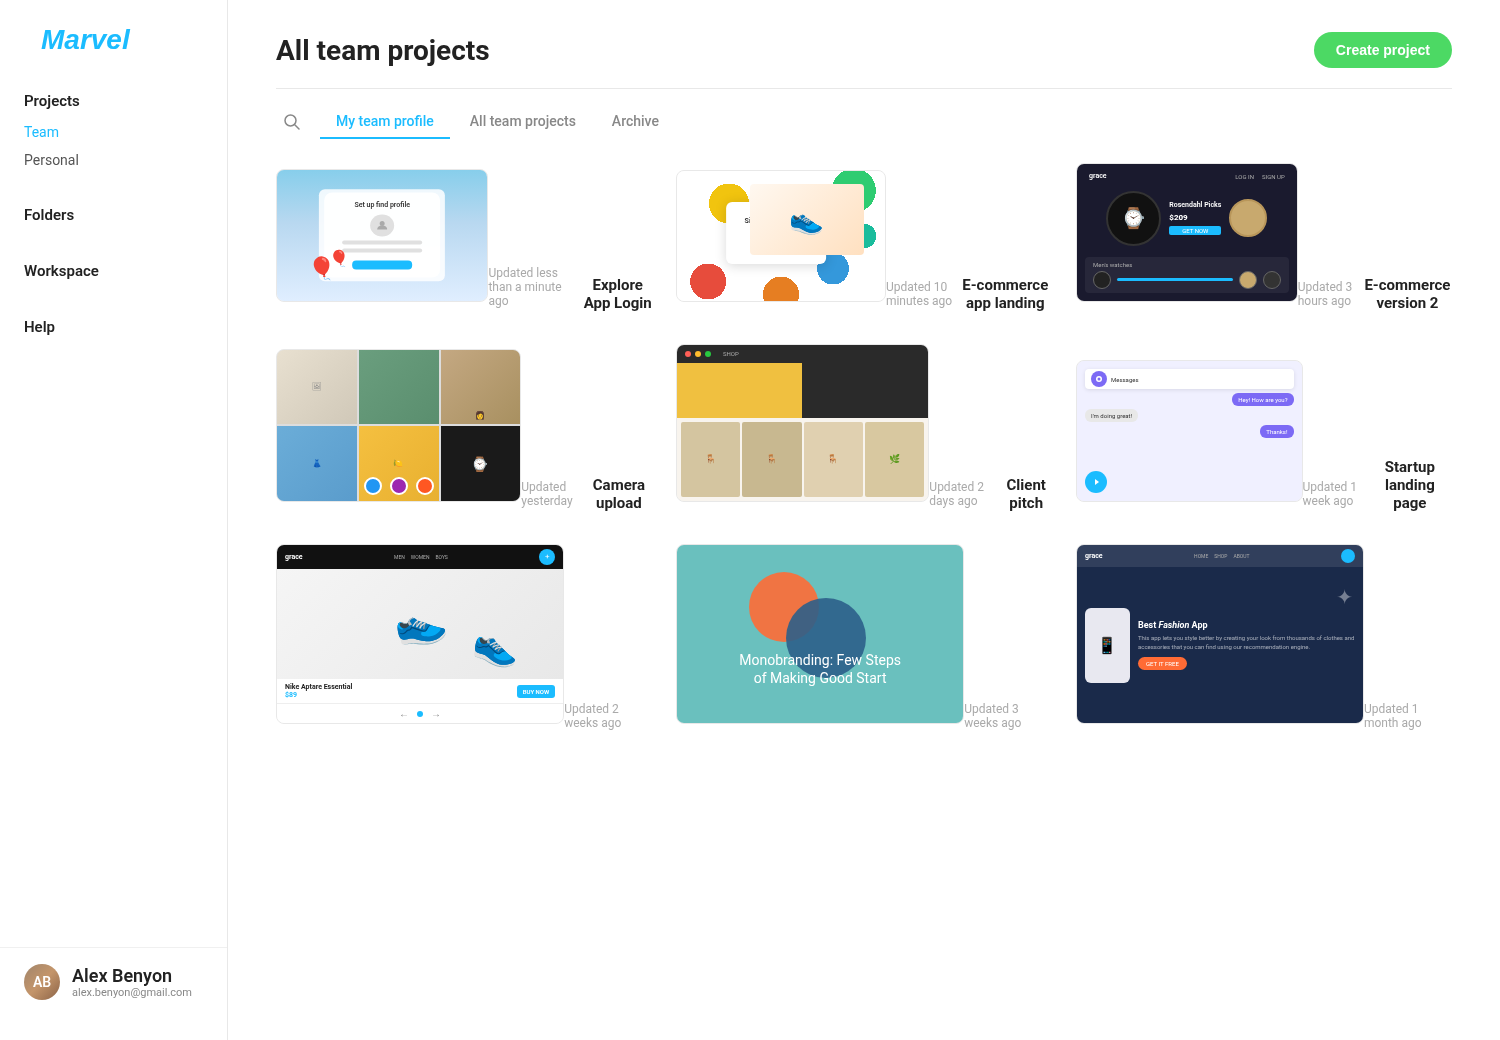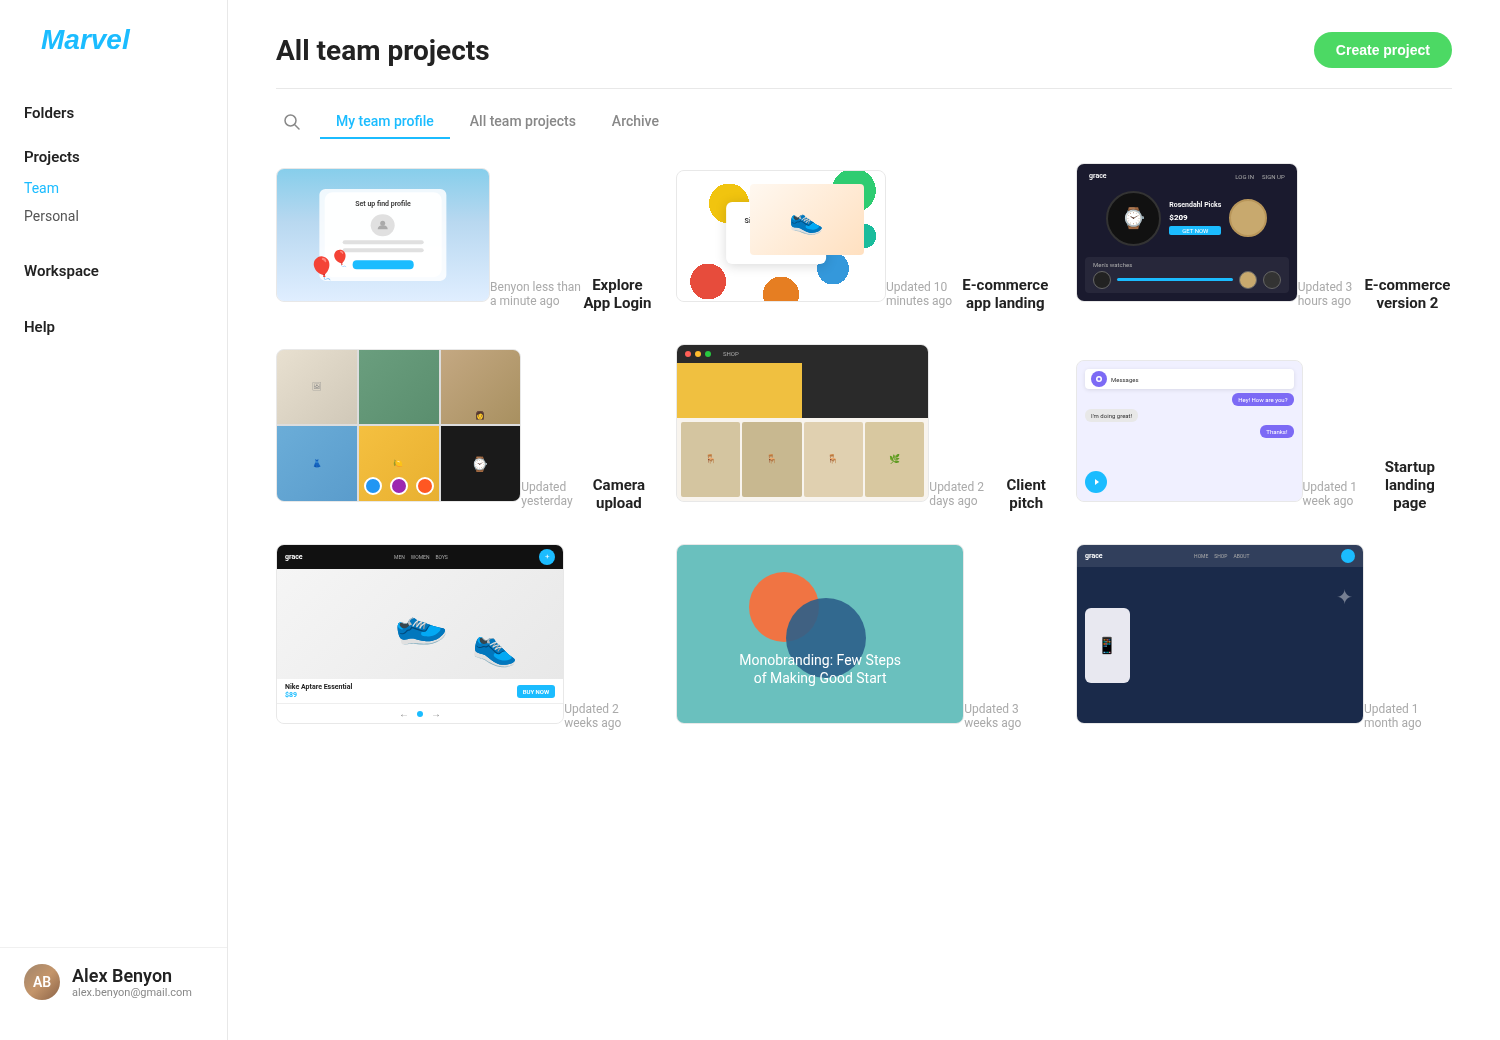--- a/index.html
+++ b/index.html
@@ -216,27 +216,27 @@
 </head>
 <body>
 
 <div class="sidebar">
   <div class="sidebar-logo">
     <span class="logo-text">Marvel</span>
   </div>
 
   <div class="sidebar-nav">
     <div class="nav-group">
-      <div class="nav-section-title">Folders</div>
-    </div>
-
-    <div class="nav-group">
       <div class="sidebar-section-label">Projects</div>
       <div class="nav-item active">Team</div>
       <div class="nav-item">Personal</div>
+    </div>
+
+    <div class="nav-group">
+      <div class="nav-section-title">Folders</div>
     </div>
 
     <div class="nav-group">
       <div class="nav-section-title">Workspace</div>
     </div>
 
     <div class="nav-group">
       <div class="nav-section-title">Help</div>
     </div>
   </div>
@@ -287,21 +287,21 @@
                   </svg>
           </div>
           <div style="width:80%;height:4px;background:#e0e0e0;border-radius:2px;"></div>
           <div style="width:80%;height:4px;background:#e0e0e0;border-radius:2px;"></div>
           <div style="width:60%;height:10px;background:#1bbcff;border-radius:4px;margin-top:4px;"></div>
         </div>
         <div style="position:absolute;bottom:15%;left:15%;font-size:22px;">🎈</div>
         <div style="position:absolute;bottom:25%;left:25%;font-size:16px;">🎈</div>
       </div>
       </div>
-      <div class="project-updated">Benyon less than a minute ago</div>
+      <div class="project-updated">Updated less than a minute ago</div>
       <div class="project-name">Explore App Login</div>
     </div>
         <div class="project-card">
       <div class="project-thumb">
 
       <div style="width:100%;height:100%;position:relative;background:#fff;overflow:hidden;">
         <div style="position:absolute;inset:0;background:radial-gradient(circle at 15% 85%,#e74c3c 18px,transparent 18px),radial-gradient(circle at 85% 15%,#2ecc71 22px,transparent 22px),radial-gradient(circle at 75% 75%,#3498db 16px,transparent 16px),radial-gradient(circle at 25% 25%,#f1c40f 20px,transparent 20px),radial-gradient(circle at 60% 45%,#9b59b6 14px,transparent 14px),radial-gradient(circle at 50% 95%,#e67e22 18px,transparent 18px),radial-gradient(circle at 90% 50%,#1abc9c 12px,transparent 12px);"></div>
         <div style="position:absolute;top:50%;left:50%;transform:translate(-55%,-55%);width:48%;height:48%;background:#fff;border-radius:6px;box-shadow:0 2px 12px rgba(0,0,0,0.15);display:flex;flex-direction:column;align-items:center;justify-content:center;padding:6px;">
           <div style="font-size:7px;font-weight:700;color:#333;margin-bottom:2px;">Six Lee Color Shoes</div>
           <div style="font-size:9px;font-weight:800;color:#ff4444;">$ 28!</div>
@@ -473,20 +473,25 @@
           <div style="color:#fff;font-size:7px;font-weight:bold;">grace</div>
           <div style="display:flex;gap:6px;">
             <span style="color:#aaa;font-size:5px;">HOME</span>
                   <span style="color:#aaa;font-size:5px;">SHOP</span>
                   <span style="color:#aaa;font-size:5px;">ABOUT</span>
           </div>
           <div style="width:14px;height:14px;border-radius:50%;background:#1bbcff;"></div>
         </div>
         <div style="flex:1;display:flex;gap:8px;padding:8px;align-items:center;">
           <div style="width:45px;height:75px;background:#e8e8f0;border-radius:6px;display:flex;align-items:center;justify-content:center;font-size:16px;">📱</div>
+          <div style="flex:1;">
+            <div style="color:#fff;font-size:9px;font-weight:bold;line-height:1.3;">Best <em>Fashion</em> App</div>
+            <div style="color:rgba(255,255,255,0.6);font-size:6px;margin-top:3px;line-height:1.4;">This app lets you style better by creating your look from thousands of clothes and accessories that you can find using our recommendation engine.</div>
+            <div style="margin-top:6px;background:#ff6b35;color:#fff;font-size:6px;padding:3px 8px;border-radius:10px;display:inline-block;">GET IT FREE</div>
+          </div>
         </div>
         <div style="position:absolute;top:40px;right:10px;font-size:20px;opacity:0.4;color:#fff;">✦</div>
       </div>
       </div>
       <div class="project-updated">Updated 1 month ago</div>
 
     </div>
       </div>
   </div>
 </div>

